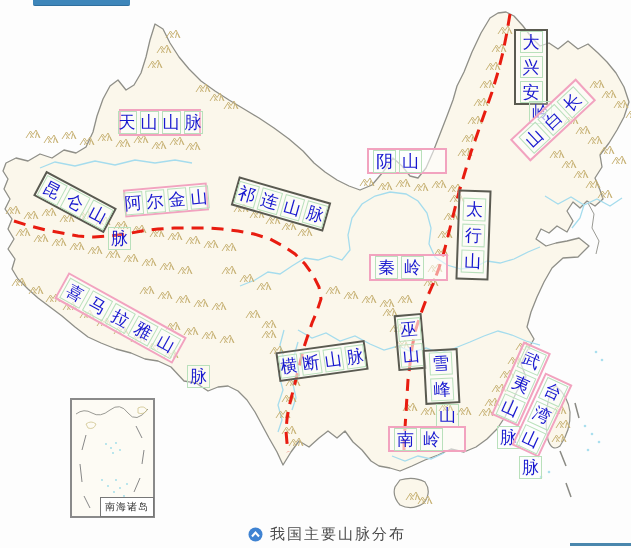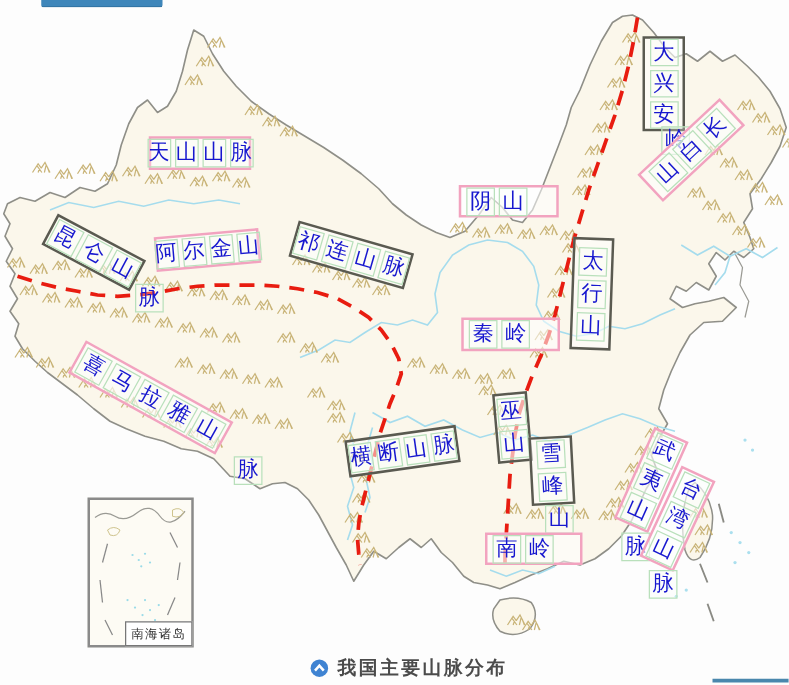--- a/index.html
+++ b/index.html
@@ -22,21 +22,21 @@
         font-size:17px;line-height:1;font-family:"DejaVu Sans",sans-serif;}
   .char.solo{position:absolute;z-index:3;}
   
   #inset{position:absolute;left:70px;top:398px;width:85px;height:120px;border:2px solid #8a8a8a;
          background:#fdfbf4;box-sizing:border-box;z-index:2;}
   #inset-title-box{position:absolute;right:-1px;bottom:-1px;width:52px;height:18px;border:1px solid #777;
          background:#fff;display:flex;align-items:center;justify-content:center;
          font-size:10px;color:#333;letter-spacing:1px;}
   
   #caption{position:absolute;left:248px;top:525px;display:flex;align-items:center;gap:7px;z-index:5;}
-  #caption-text{font-size:15px;color:#4b4b4b;letter-spacing:2px;font-weight:bold;}
+  #caption-text{font-size:15px;color:#4b4b4b;letter-spacing:2px;}
 </style>
 </head>
 <body>
 
 <div id="stage">
 
   <div id="top-bar" class="edge-bar"></div>
 
   <svg id="map-svg" width="631" height="548" viewBox="0 0 631 548">
     <defs>

